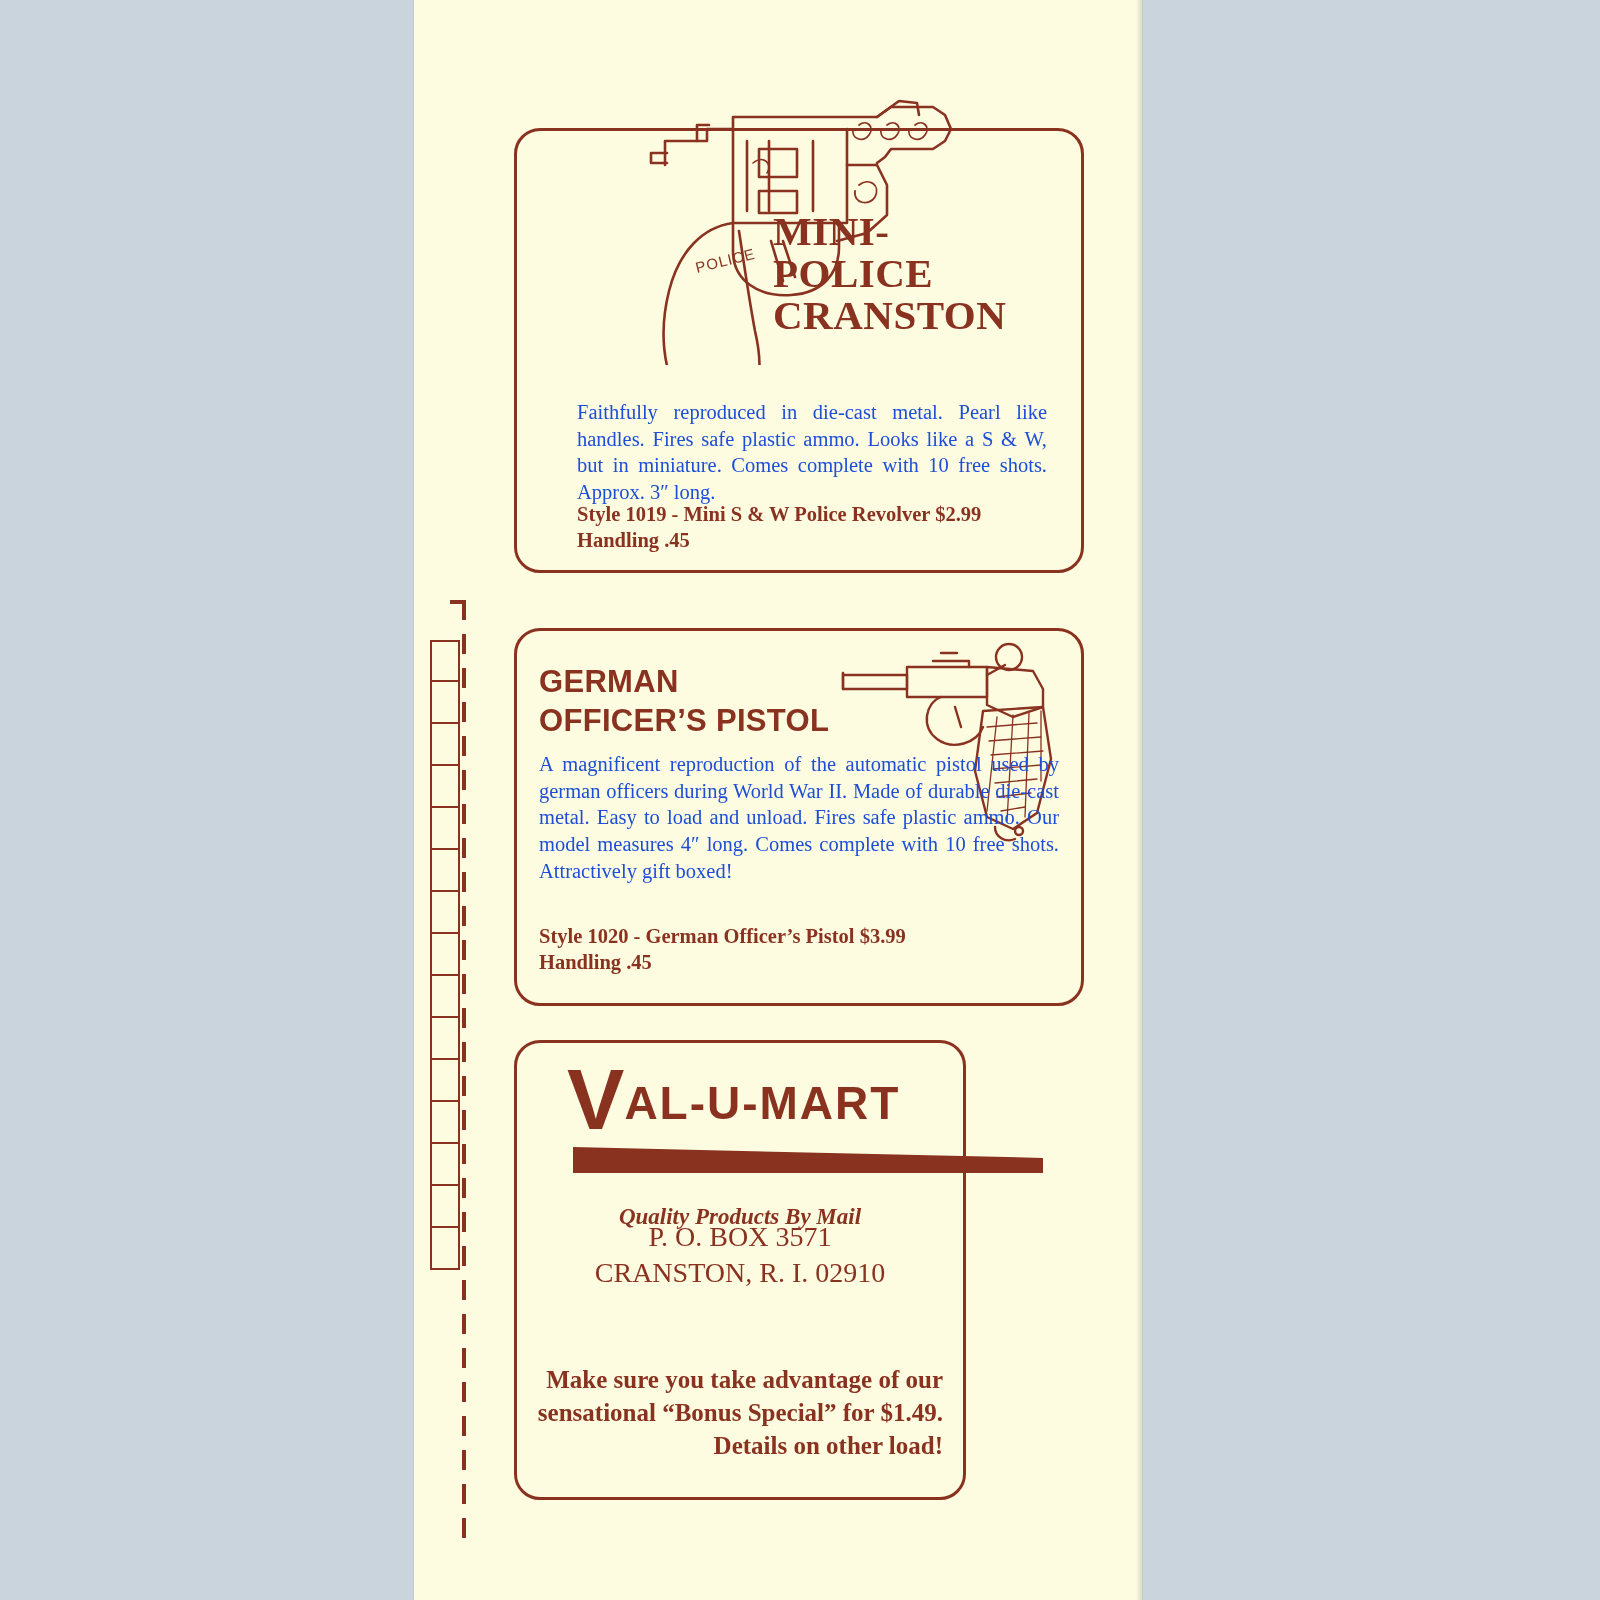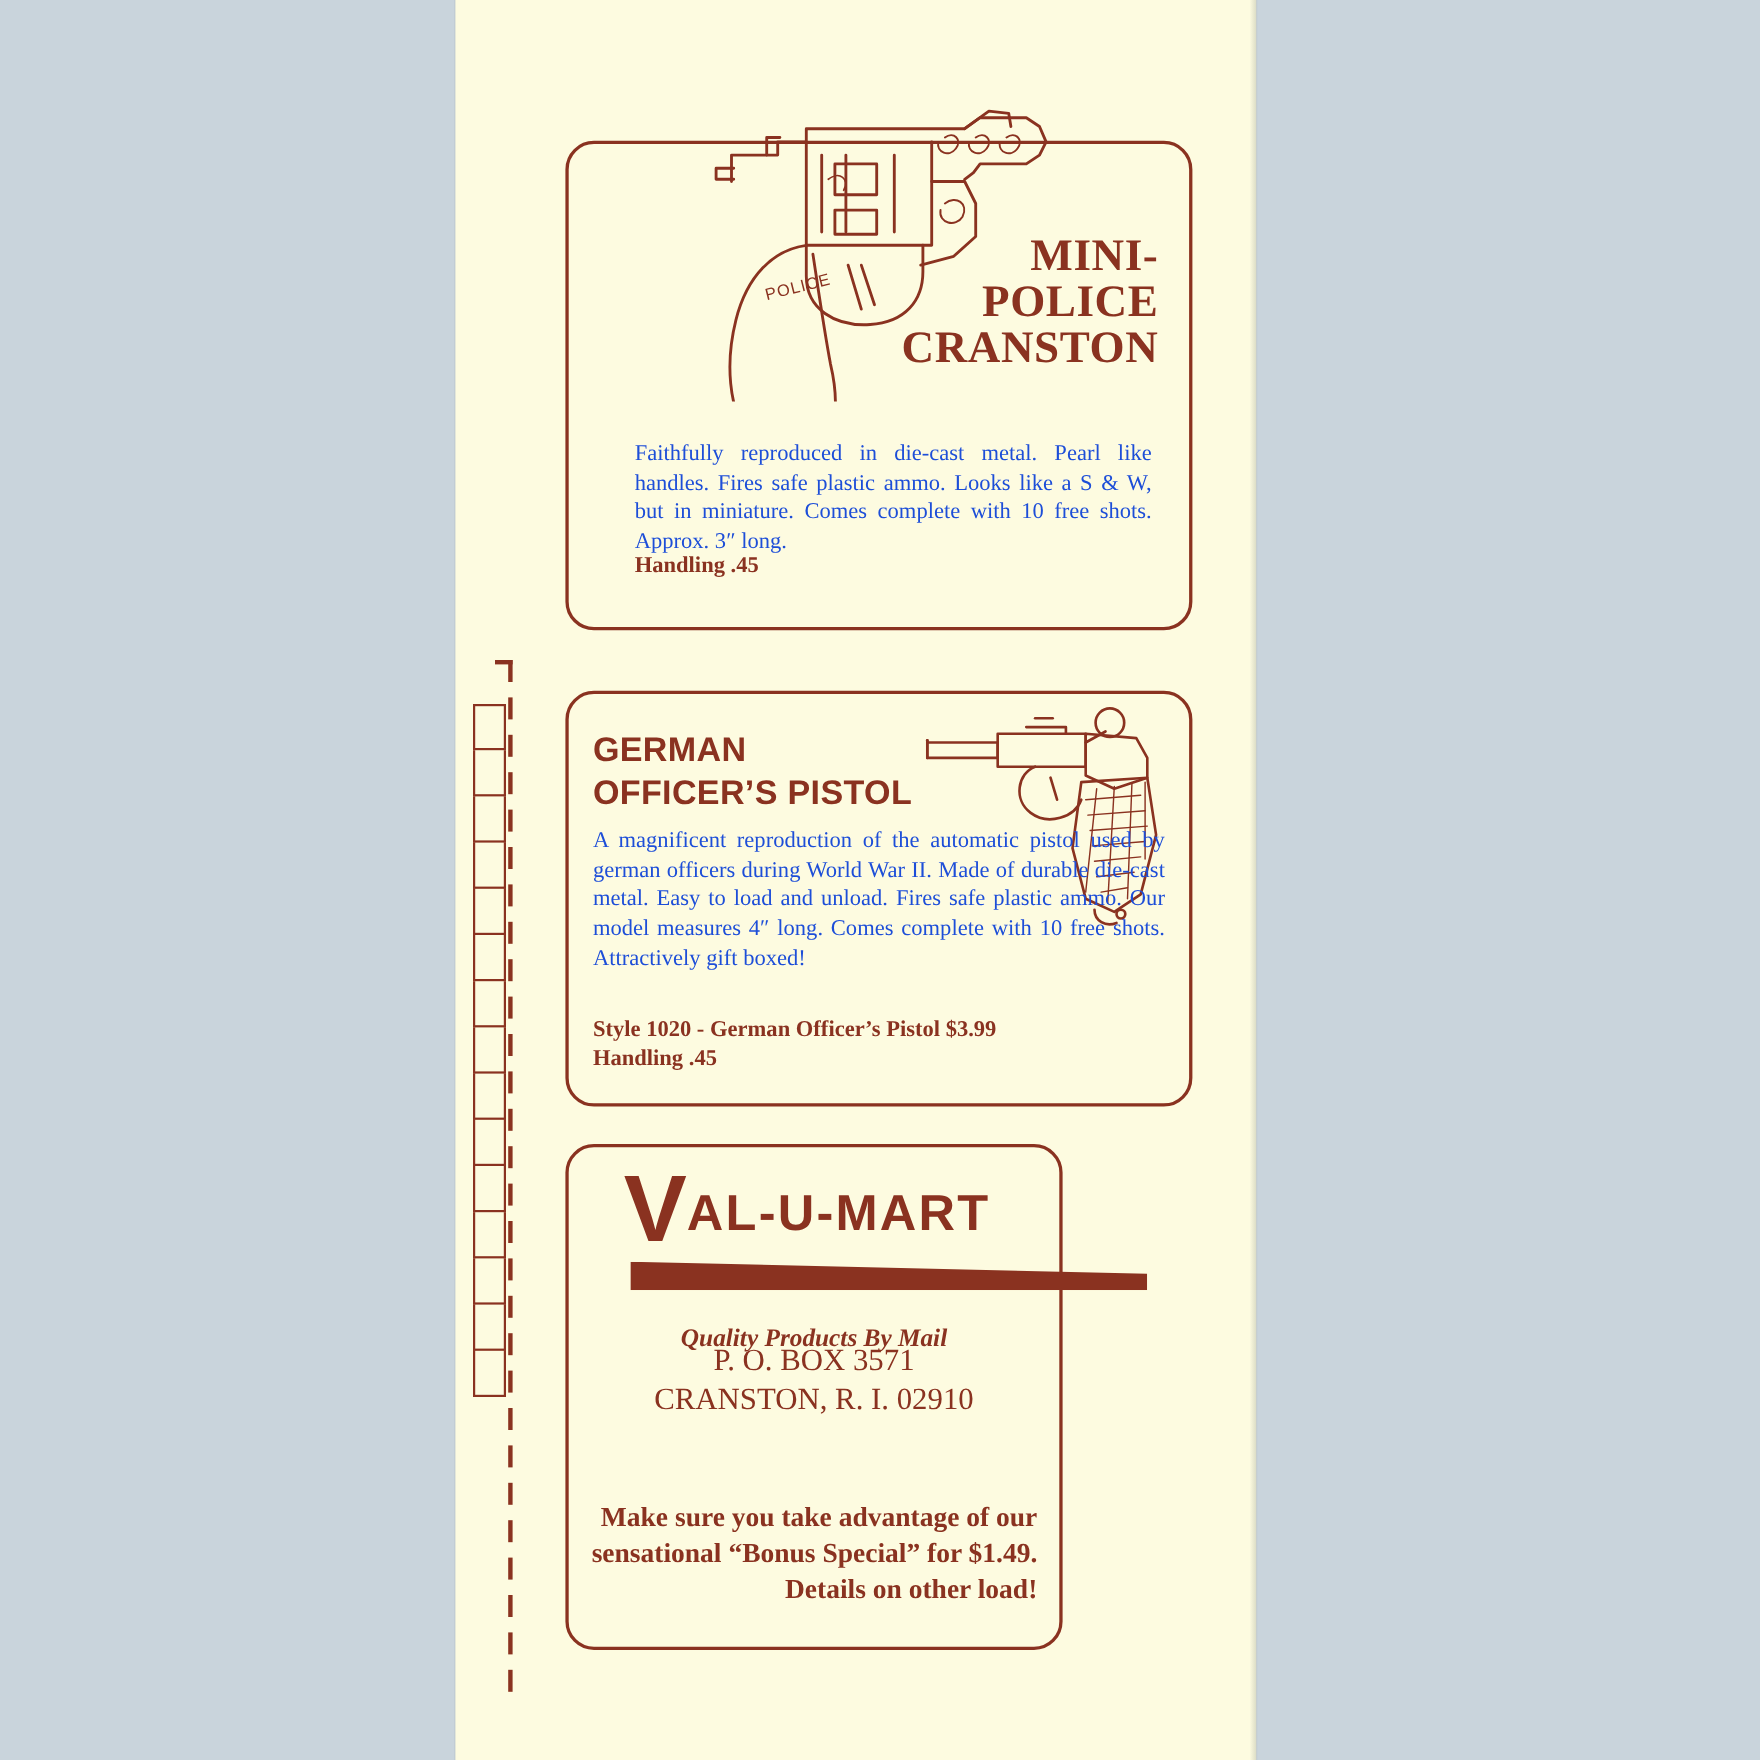--- a/index.html
+++ b/index.html
@@ -84,21 +84,21 @@
     box-sizing: border-box;
   }
   #panel-revolver { left: 100px; top: 128px;  width: 570px; height: 445px; }
   #panel-luger    { left: 100px; top: 628px;  width: 570px; height: 378px; }
   #panel-store    { left: 100px; top: 1040px; width: 452px; height: 460px; }
 
   .hdr-revolver {
     position: absolute;
     right: 28px;
     top: 80px;
-    text-align: right;
+    text-align: left;
     font-family: "Liberation Serif", serif;
     font-weight: bold;
     font-size: 41px;
     line-height: 1.02;
     letter-spacing: 0.5px;
     color: #8a3220;
     width: 280px;
   }
   .body-text {
     position: absolute;
@@ -291,20 +291,21 @@
 
       <div class="hdr-revolver">
         <div>MINI-</div>
         <div>POLICE</div>
         <div>CRANSTON</div>
       </div>
 
       <div class="body-text" id="revolver-copy">Faithfully reproduced in die-cast metal. Pearl like handles. Fires safe plastic ammo. Looks like a S &amp; W, but in miniature. Comes complete with 10 free shots. Approx. 3″ long.</div>
 
       <div id="revolver-style">
+        <div class="style-line">Style 1019 - Mini S &amp; W Police Revolver $2.99</div>
         <div class="style-line">Handling .45</div>
       </div>
     </div>
 
     <div class="panel" id="panel-luger">
 
       <div class="hdr-luger">
         <div>GERMAN</div>
         <div>OFFICER’S PISTOL</div>
       </div>

